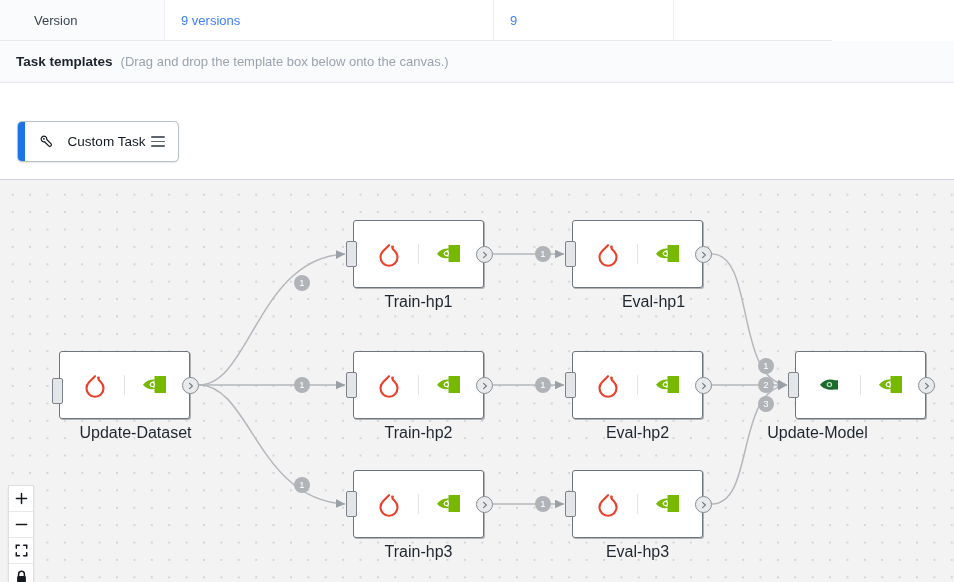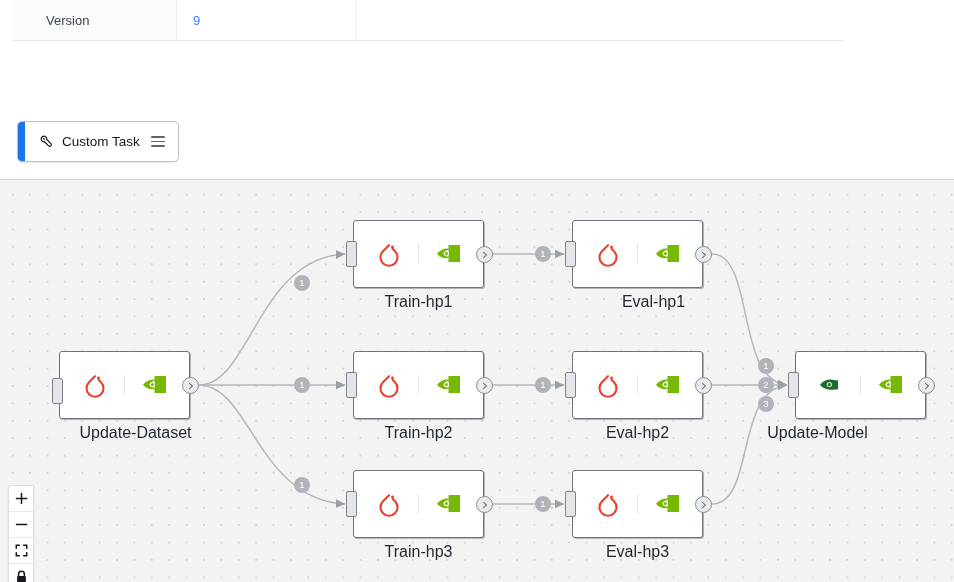--- a/index.html
+++ b/index.html
@@ -6,21 +6,21 @@
   body{
     width:954px;height:582px;overflow:hidden;
     background:#ffffff;
     font-family:"Liberation Sans","DejaVu Sans",sans-serif;
     -webkit-font-smoothing:antialiased;
   }
   #app{position:relative;width:954px;height:582px;}
 
   
   .info-strip{
-    position:absolute;left:12px;top:0;width:832px;height:41px;
+    position:absolute;left:0;top:0;width:832px;height:41px;
     display:flex;align-items:stretch;
     border-bottom:1px solid #e6e8eb;
     background:#ffffff;
     box-sizing:border-box;
   }
   .info-cell{
     display:flex;align-items:center;
     font-size:13px;color:#2b3340;
     box-sizing:border-box;
     border-right:1px solid #eceef1;
@@ -61,20 +61,21 @@
   .tpl-box{
     position:absolute;left:17px;top:38px;
     width:160px;height:39px;
     background:#ffffff;
     border:1px solid #b9c0c9;
     border-radius:5px;
     display:flex;align-items:center;
     box-shadow:0 1px 2px rgba(0,0,0,.10);
     overflow:hidden;
     cursor:grab;
+    text-align:center;
   }
   .tpl-accent{width:7px;height:100%;background:#1a73e8;flex:0 0 auto;}
   .tpl-wrench{margin-left:14px;display:flex;align-items:center;flex:0 0 auto;}
   .tpl-label{font-size:13.5px;color:#111820;margin-left:8px;flex:1 1 auto;}
   .tpl-burger{margin-right:13px;display:flex;flex-direction:column;gap:3px;flex:0 0 auto;}
   .tpl-burger i{display:block;width:14px;height:1.6px;background:#5b646f;border-radius:1px;}
 
   
   .canvas{
     position:absolute;left:0;top:180px;width:954px;height:402px;
@@ -160,25 +161,32 @@
 </style>
 </head>
 <body>
 
 <div id="app">
 
   <div class="info-strip">
     <div class="info-cell key lead cell-w-version-k">
       <span>Version</span>
     </div>
+    <div class="info-cell val cell-w-version-v">
+      <span>9 versions</span>
+    </div>
     <div class="info-cell val cell-w-job-v">
       <span>9</span>
     </div>
   </div>
 
+  <div class="tt-bar">
+    <span class="tt-title">Task templates</span>
+    <span class="tt-hint">(Drag and drop the template box below onto the canvas.)</span>
+  </div>
 
   <div class="palette">
     <div class="tpl-box">
       <span class="tpl-accent"></span>
       <span class="tpl-wrench">
         <svg width="15" height="15" viewBox="0 0 16 16">
           <g transform="rotate(-45 8 8)">
             <path d="M8 1.2 a3 3 0 0 0 -1.7 5.5 v6.3 a1.7 1.7 0 0 0 3.4 0 V6.7 A3 3 0 0 0 8 1.2 z" fill="none" stroke="#15191e" stroke-width="1.3"></path>
             <circle cx="8" cy="4.1" r="0.95" fill="#15191e"></circle>
           </g>

